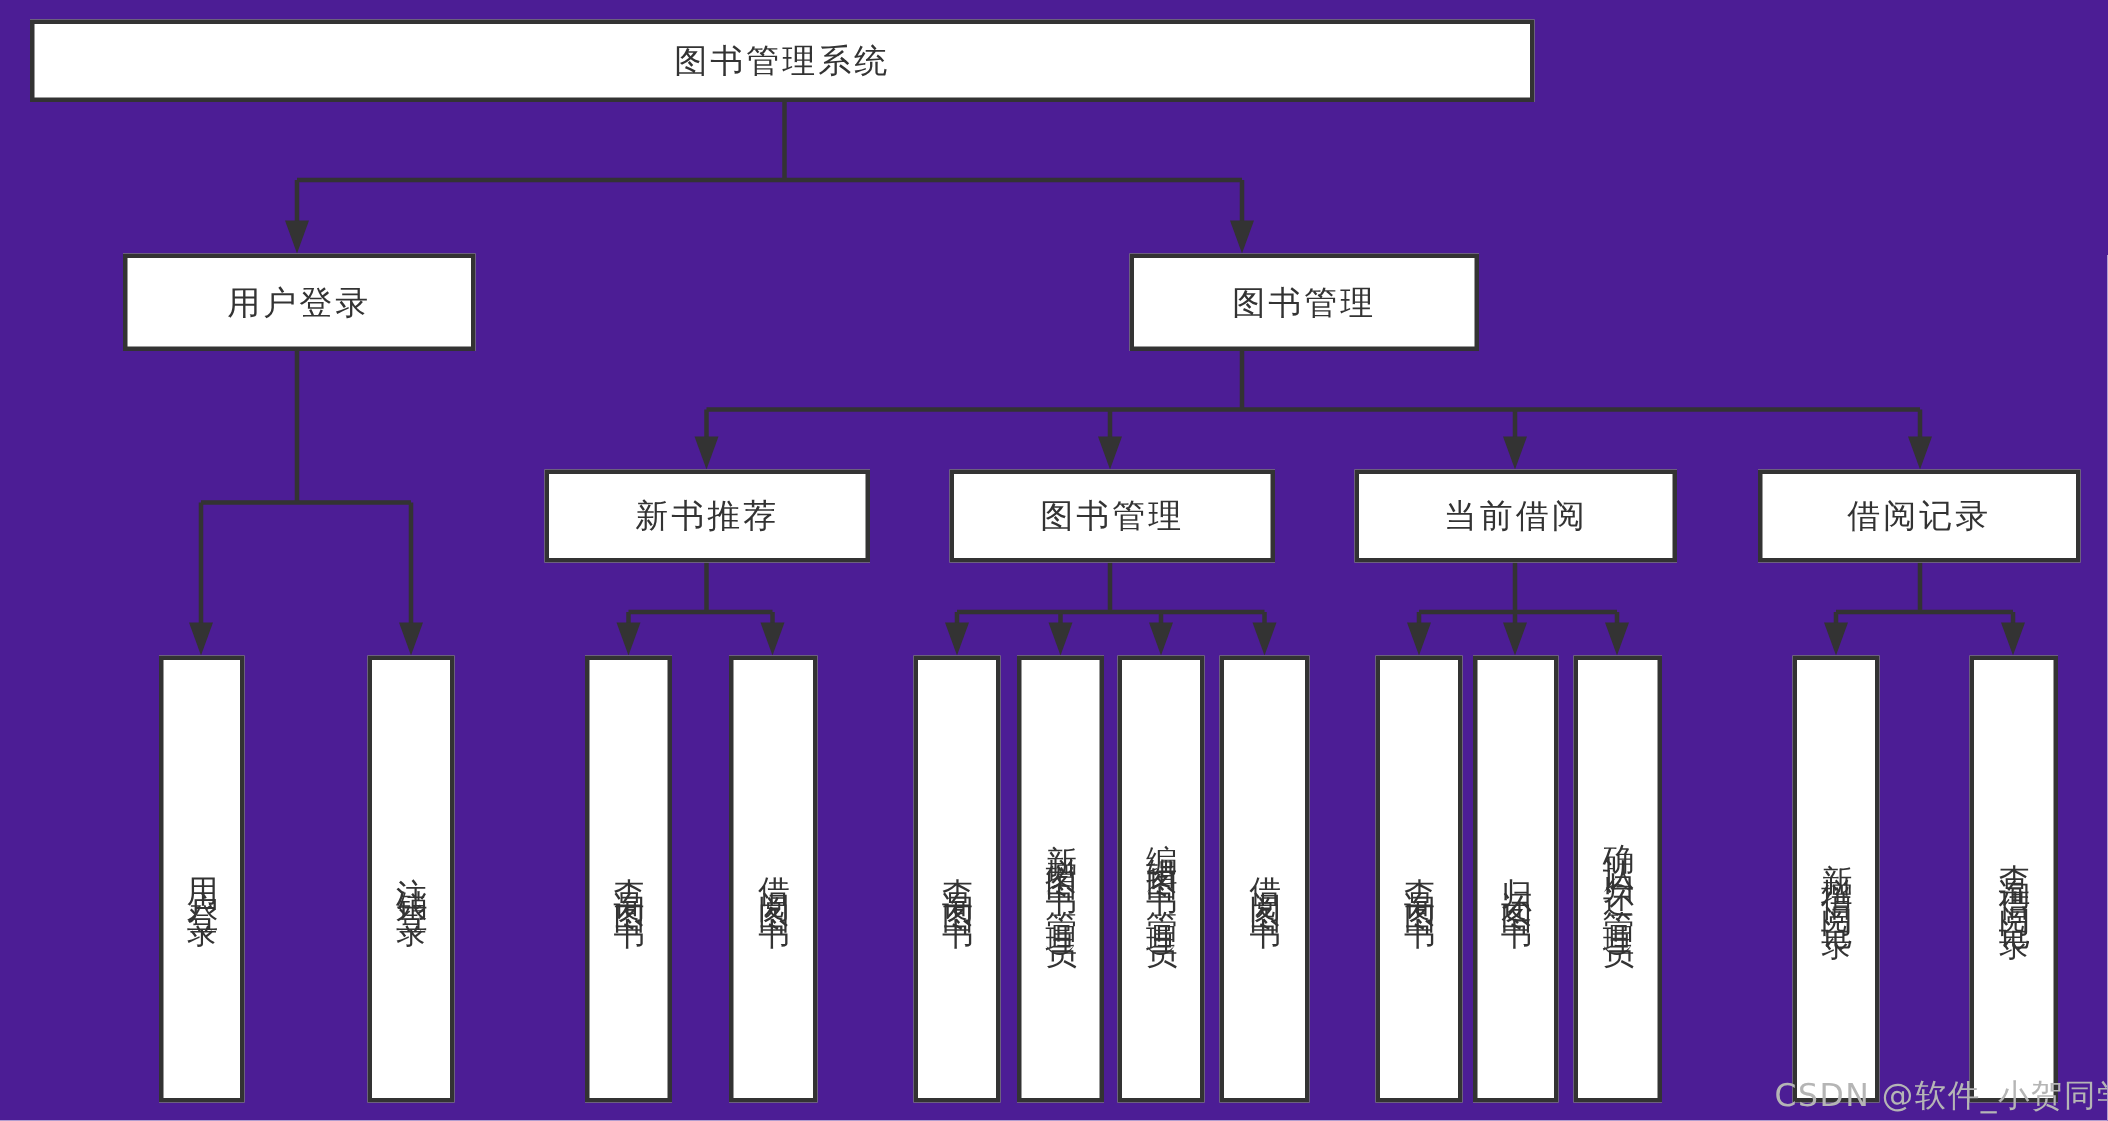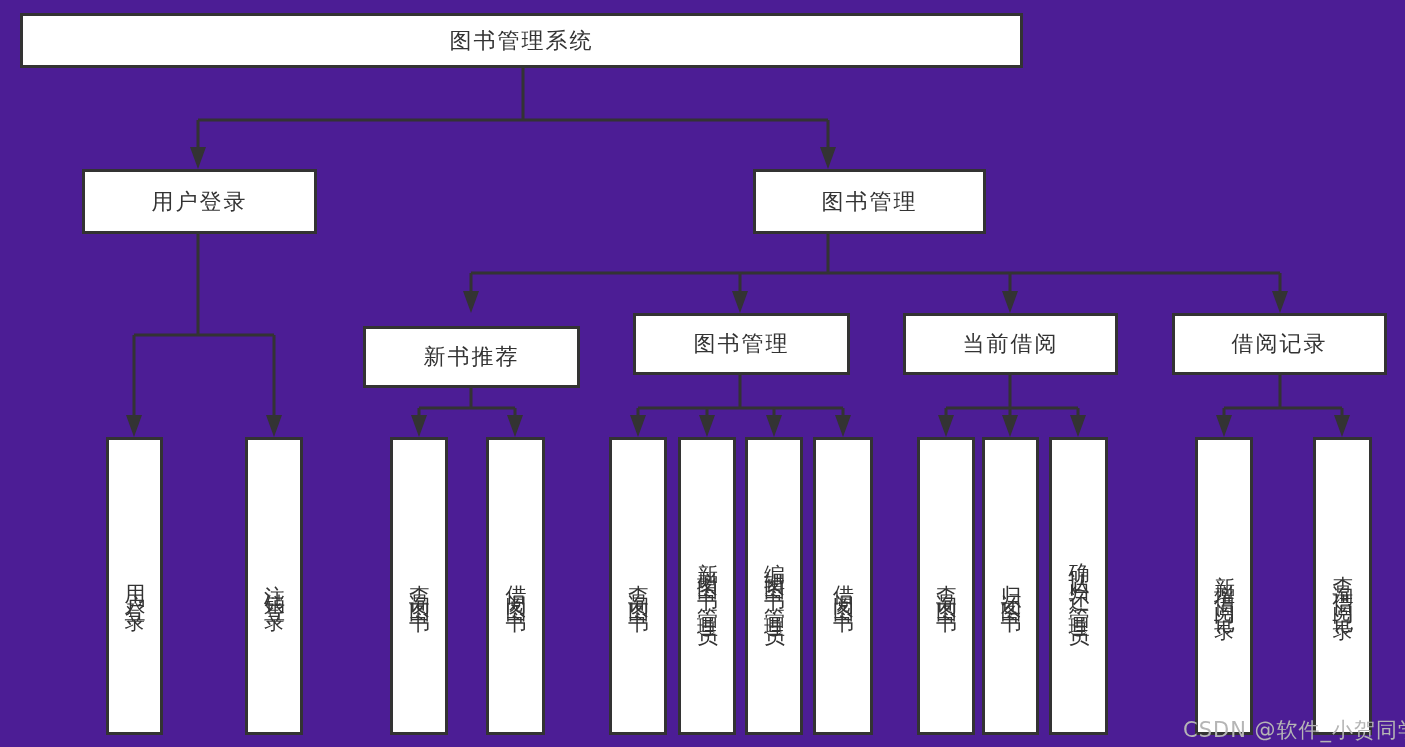--- a/index.html
+++ b/index.html
@@ -82,21 +82,21 @@
       <polygon points="1216,415 1232,415 1224,437"></polygon>
       <polygon points="1334,415 1350,415 1342,437"></polygon>
     </g>
   </svg>
 
   <div class="node hbox" style="left:20px; top:13px; width:1003px; height:55px;">图书管理系统</div>
 
   <div class="node hbox" style="left:82px; top:169px; width:235px; height:65px;">用户登录</div>
   <div class="node hbox" style="left:753px; top:169px; width:233px; height:65px;">图书管理</div>
 
-  <div class="node hbox" style="left:363px; top:326px; width:217px; height:62px;">新书推荐</div>
+  <div class="node hbox" style="left:363px; top:313px; width:217px; height:62px;">新书推荐</div>
   <div class="node hbox" style="left:633px; top:313px; width:217px; height:62px;">图书管理</div>
   <div class="node hbox" style="left:1172px; top:313px; width:215px; height:62px;">借阅记录</div>
   <div class="node hbox" style="left:903px; top:313px; width:215px; height:62px;">当前借阅</div>
 
   <div class="node vbox" style="left:106px; top:437px; width:57px; height:298px;">用户登录</div>
   <div class="node vbox" style="left:245px; top:437px; width:58px; height:298px;">注销登录</div>
 
   <div class="node vbox" style="left:390px; top:437px; width:58px; height:298px;">查询图书</div>
   <div class="node vbox" style="left:486px; top:437px; width:59px; height:298px;">借阅图书</div>
 

